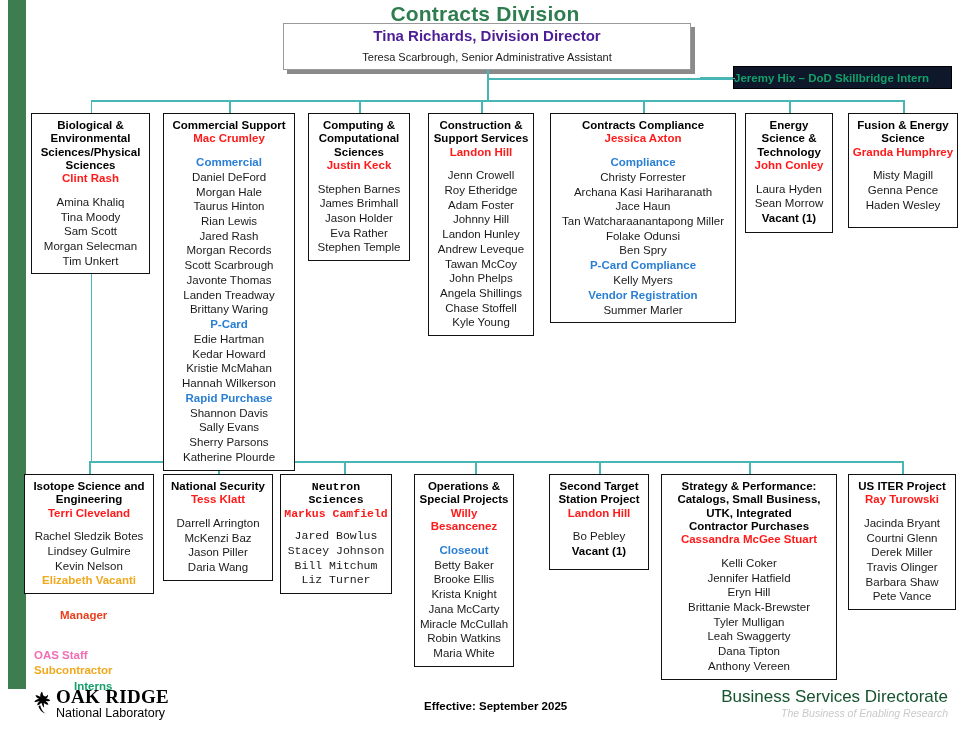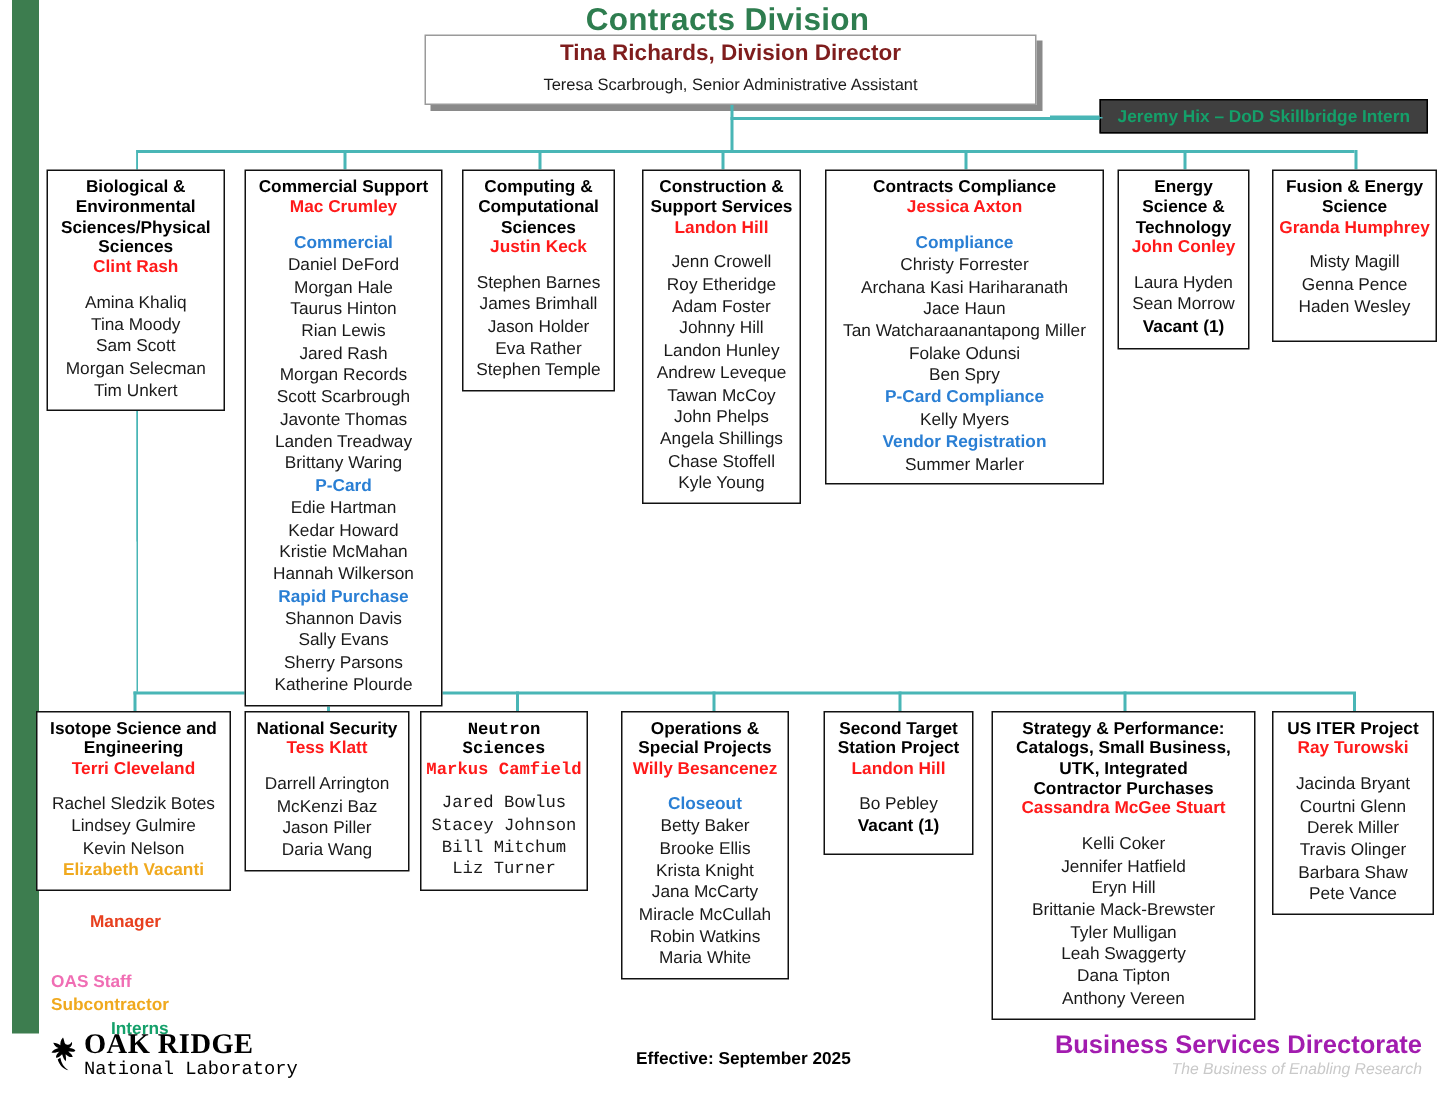--- a/index.html
+++ b/index.html
@@ -19,30 +19,30 @@
     position:absolute; left:0; top:2px; width:970px; text-align:center;
     font-size:21px; font-weight:bold; color:#2e7d4f; letter-spacing:.2px;
   }
   
   .director-box {
     position:absolute; left:283px; top:23px; width:408px; height:47px;
     border:1px solid #9a9a9a; background:#fff;
     box-shadow: 4px 4px 0 #8a8a8a;
   }
   .director-name {
-    text-align:center; font-size:15px; font-weight:bold; color:#7f1d1d;
+    text-align:center; font-size:15px; font-weight:bold; color:#4c1d95;
     margin-top:3px;
   }
   .director-assist {
     text-align:center; font-size:11px; color:#1a1a1a; margin-top:7px;
   }
   .intern-box {
     position:absolute; left:733px; top:66px; width:219px; height:23px;
-    border:1.5px solid #000; background:#404040;
-    display:flex; align-items:center; justify-content:center;
+    border:1.5px solid #000; background:#0f172a;
+    display:flex; align-items:center; justify-content:flex-start;
   }
   .intern-box span { font-size:11.5px; font-weight:bold; color:#14a06a; }
 
   
   .conn { position:absolute; background:#49b6b6; }
 
   
   .unit {
     position:absolute; border:1.5px solid #111; background:#fff;
     padding:5px 3px 5px 3px;
@@ -73,30 +73,30 @@
   .lg-mgr { color:#e8401f;padding-left:26px; }
   .lg-oas { color:#f06eb4;margin-top:25px; }
   .lg-sub { color:#f0a91e; }
   .lg-int { color:#14a06a;padding-left:40px; }
 
   
   .logo { position:absolute; left:30px; top:688px; display:flex; align-items:center; }
   .logo .leaf { width:24px; height:26px; margin-right:2px; }
   .logo .txt1 { font-family:"Liberation Serif", serif; font-size:19px; font-weight:bold;
                 letter-spacing:.3px; color:#000; line-height:0.95; }
-  .logo .txt2 { font-family:Liberation Mono, monospace; font-size:12.5px; color:#000;
+  .logo .txt2 { font-family:Liberation Sans, sans-serif; font-size:12.5px; color:#000;
                 line-height:1; margin-top:1px; }
   .effective {
     position:absolute; left:424px; top:700px;
     font-size:11.5px; font-weight:bold; color:#000;
   }
   .bsd {
     position:absolute; right:22px; top:688px; text-align:right;
   }
-  .bsd .l1 { font-size:17px; color:#a21caf; line-height:1.1;font-weight:bold; }
+  .bsd .l1 { font-size:17px; color:#14532d; line-height:1.1; }
   .bsd .l2 { font-size:10.5px; color:#c9c9c9; font-style:italic; }
 </style>
 </head>
 <body>
 
 <div class="green-bar"></div>
 
 <div class="page-title">Contracts Division</div>
 
 <div class="director-box">
@@ -299,21 +299,21 @@
         <div>Neutron Sciences</div>
       </div>
       <div class="mgr">Markus Camfield</div>
       <div class="roster">
         <div class="person">Jared Bowlus</div>
         <div class="person">Stacey Johnson</div>
         <div class="person">Bill Mitchum</div>
         <div class="person">Liz Turner</div>
       </div>
     </div>
-    <div class="unit" style="left: 414px; top: 474px; width: 112px; min-height: 167px;">
+    <div class="unit" style="left: 414px; top: 474px; width: 100px; min-height: 167px;">
       <div class="title">
         <div>Operations &amp;</div>
         <div>Special Projects</div>
       </div>
       <div class="mgr">Willy Besancenez</div>
       <div class="sub">Closeout</div>
       <div class="roster nogap">
         <div class="person">Betty Baker</div>
         <div class="person">Brooke Ellis</div>
         <div class="person">Krista Knight</div>

